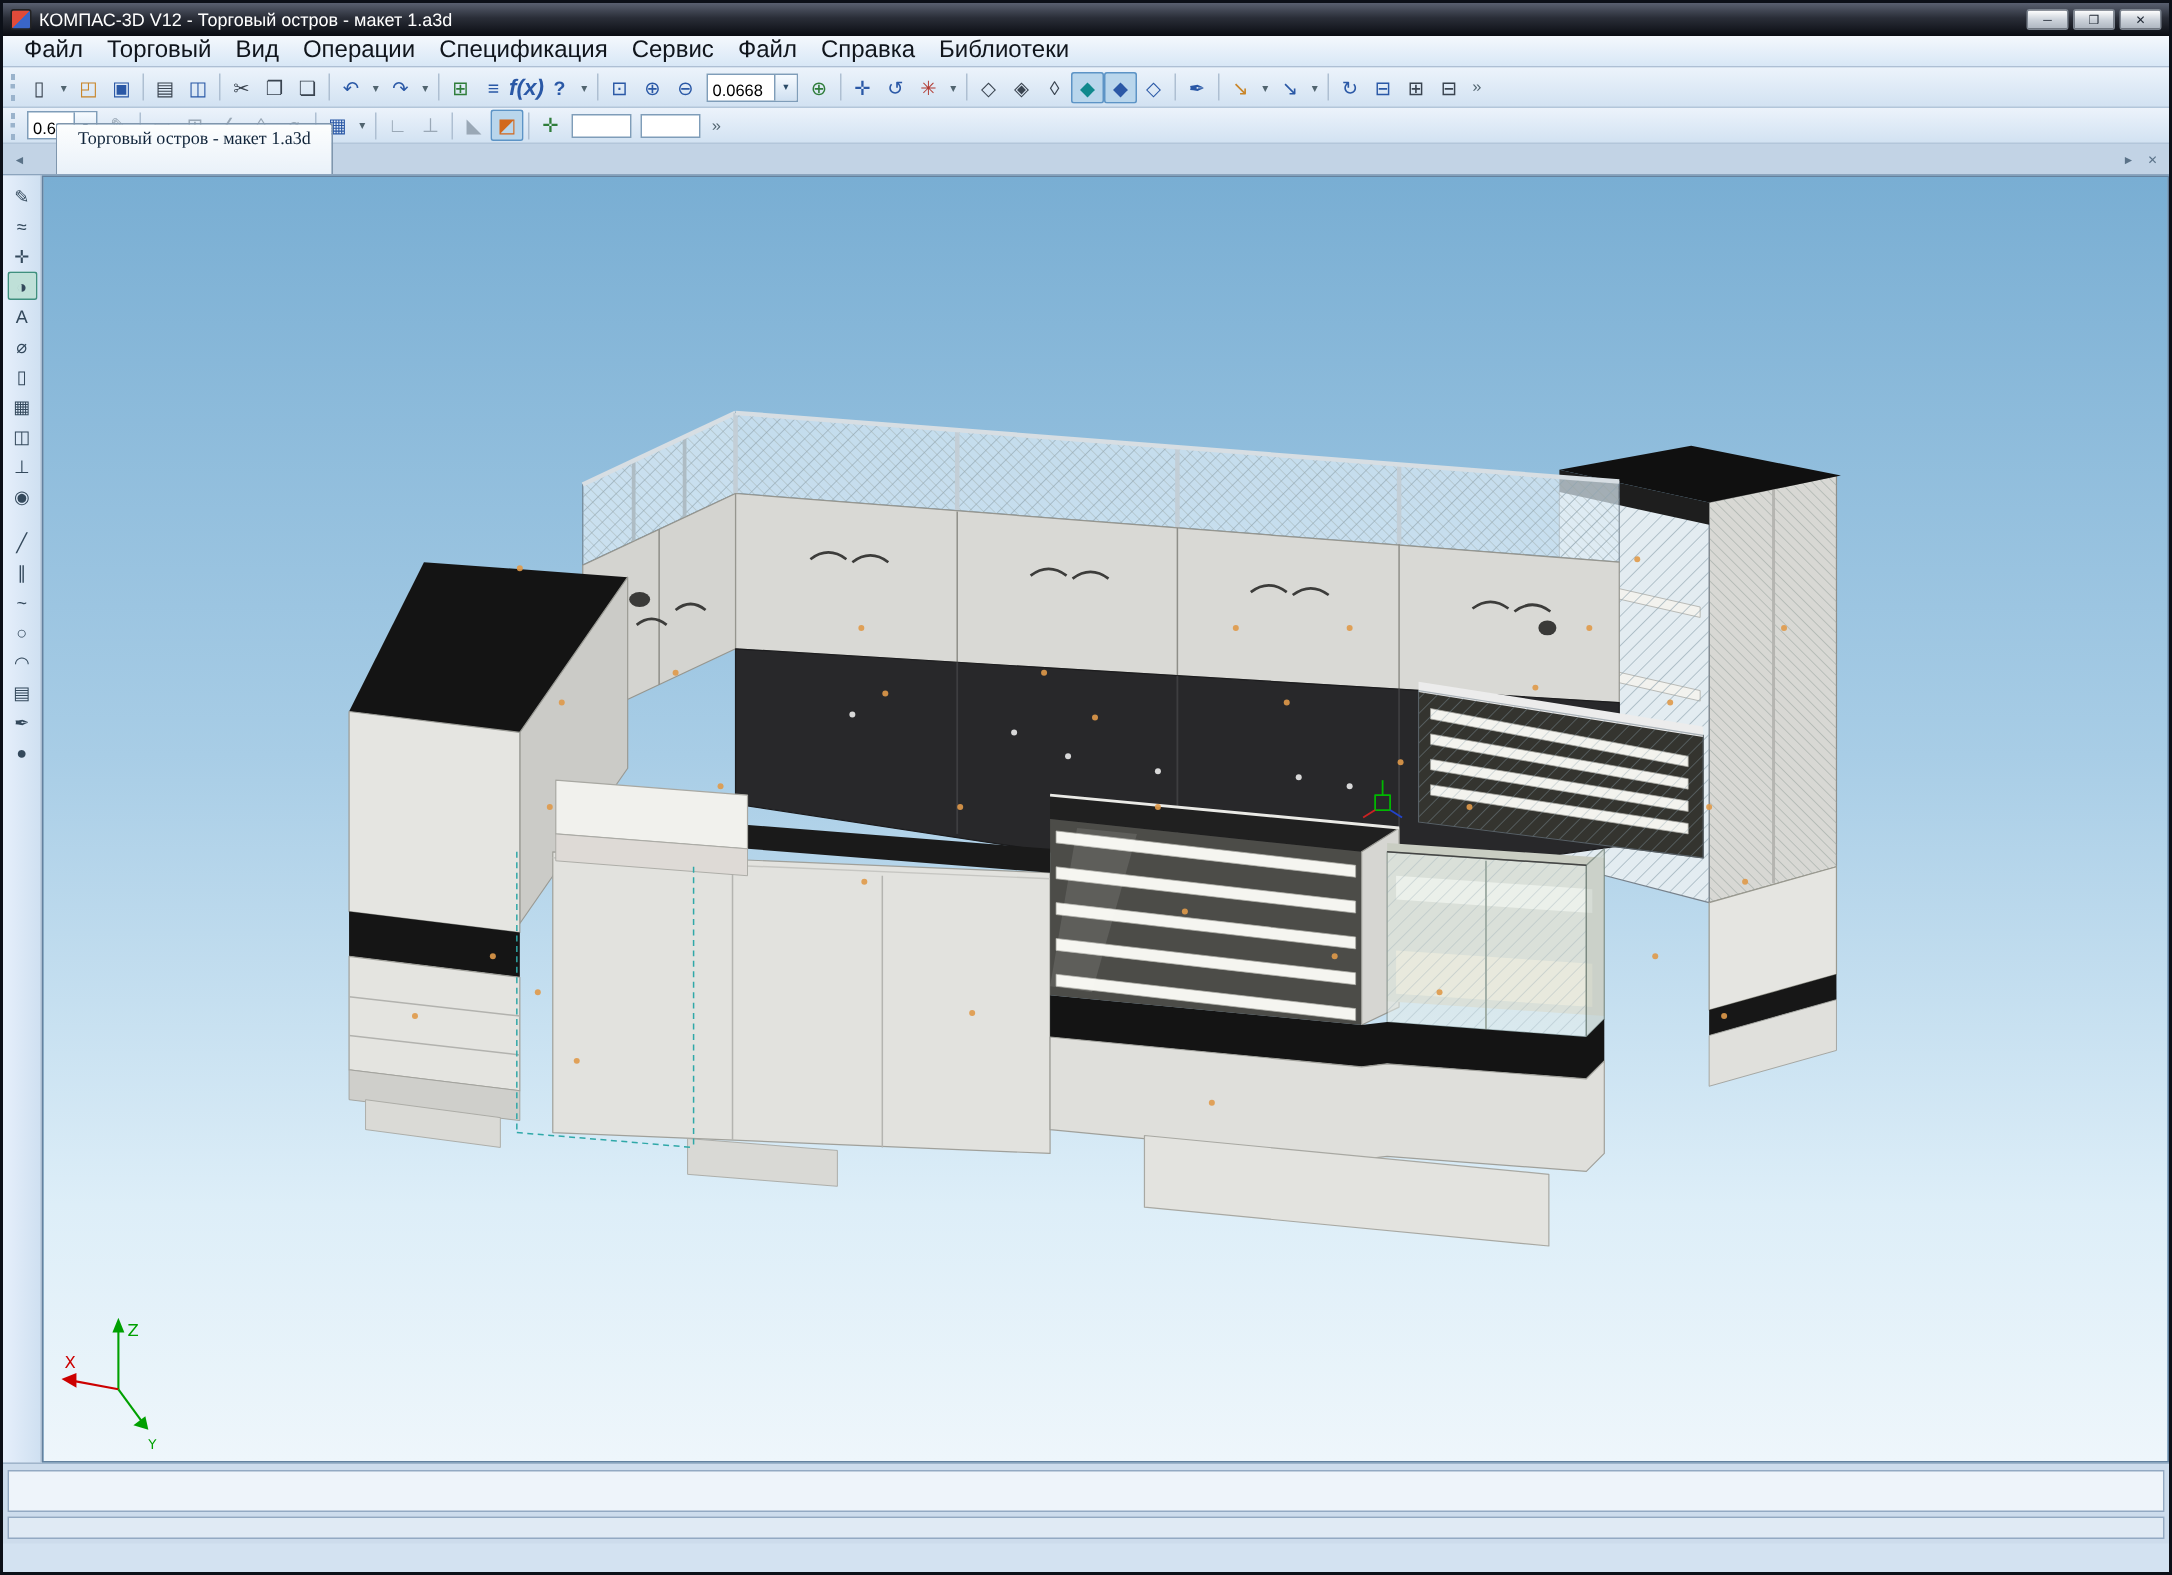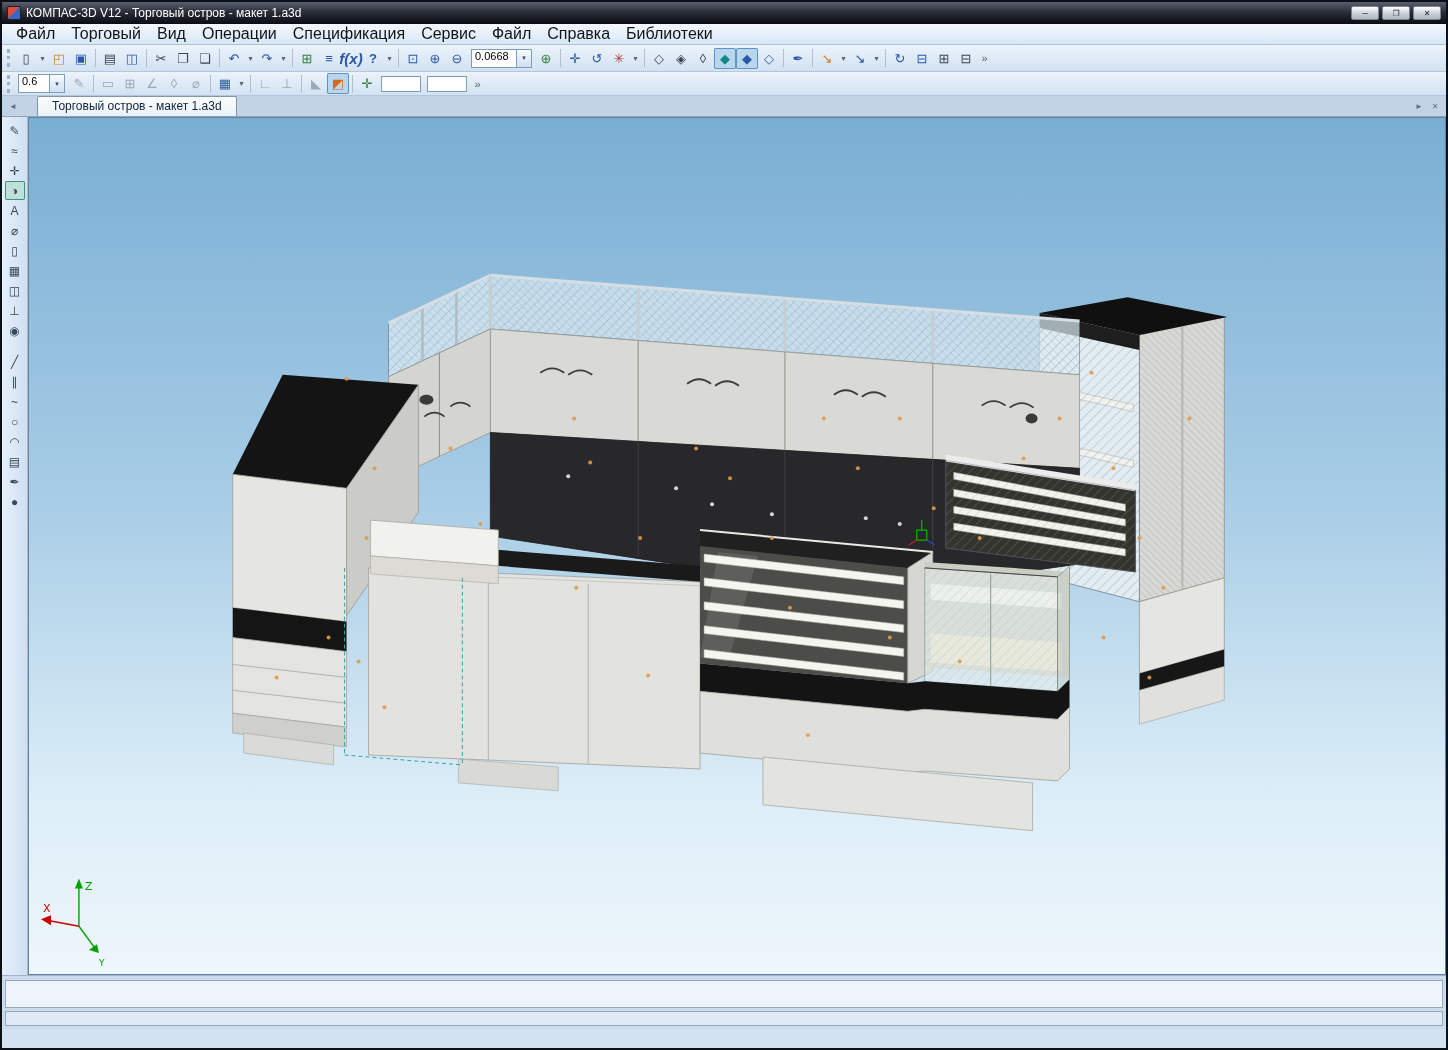--- a/index.html
+++ b/index.html
@@ -32,35 +32,35 @@
   .tbtn.caret{width:11px;font-size:8px;color:#51646f;}
   .tbtn.wide{width:15px;font-size:11px;}
   .tbtn.fx{font-size:15px;font-style:italic;font-weight:bold;}
   .tbtn.bold{font-weight:bold;}
   .tbtn.active{background:#b9d6ec;box-shadow:inset 0 0 0 1px #5d94c6;}
   .c-blue{color:#2a58a6;} .c-red{color:#b23a32;} .c-green{color:#2f7d3a;}
   .c-amber{color:#c9862a;} .c-teal{color:#10898d;} .c-orange{color:#d2691e;}
   .dis{color:#9aa8b6;}
   .sep{width:0;height:18px;border-left:1px solid #aebfd2;margin:0 3px;flex:0 0 auto;}
   .grip{width:3px;height:18px;border-left:3px dotted #9ab3cc;margin:0 5px 0 2px;flex:0 0 auto;}
-  .combo{display:inline-flex;align-items:flex-start;height:19px;background:#fff;
+  .combo{display:inline-flex;align-items:flex-end;height:19px;background:#fff;
     border:1px solid #7f9db9;margin:0 3px;flex:0 0 auto;}
   .combo-text{width:44px;padding:0 3px;font-size:11px;color:#000;}
   .combo-text.narrow{width:30px;}
   .combo-btn{width:15px;height:17px;display:flex;align-items:center;justify-content:center;
     font-size:7px;background:linear-gradient(#f7fbff,#cfe0f1);border-left:1px solid #7f9db9;color:#2a4a66;}
   .tb-field{width:40px;height:16px;border:1px solid #7f9db9;background:#fff;margin:0 3px;
     font-size:11px;padding:0 2px;flex:0 0 auto;}
   
   .tabbar{display:flex;align-items:flex-end;background:#c2d3e5;border-bottom:1px solid #8ca4bd;padding:0 3px;}
   .tab-nav{width:14px;height:14px;margin:3px 1px;display:flex;align-items:center;justify-content:center;
     font-size:8px;color:#5a7288;}
   .tabs{flex:1;display:flex;align-items:flex-end;height:100%;padding-left:16px;}
   .tab{background:linear-gradient(#fdfefe,#e9f1f9);border:1px solid #7f96ad;border-bottom:none;
-    padding:2px 14px 3px;font-size:12px;color:#10243a;border-radius:2px 2px 0 0;}
+    padding:2px 14px 16px;font-size:12px;color:#10243a;border-radius:2px 2px 0 0;font-family:Liberation Serif, serif;}
   
   .main{display:flex;min-height:0;}
   .sidetoolbar{width:26px;background:linear-gradient(90deg,#e6effb,#cfe0f1);
     border-right:1px solid #a9bcd0;display:flex;flex-direction:column;align-items:center;
     padding-top:4px;gap:1px;}
   .vbtn{width:20px;height:19px;display:flex;align-items:center;justify-content:center;
     font-size:12px;color:#34495c;border-radius:2px;}
   .vbtn.active{background:#bfe0d8;box-shadow:inset 0 0 0 1px #3f8f7f;}
   .vsep{height:10px;}
   .viewport{flex:1;position:relative;border:1px solid #64819e;background:#9cc4de;overflow:hidden;}

